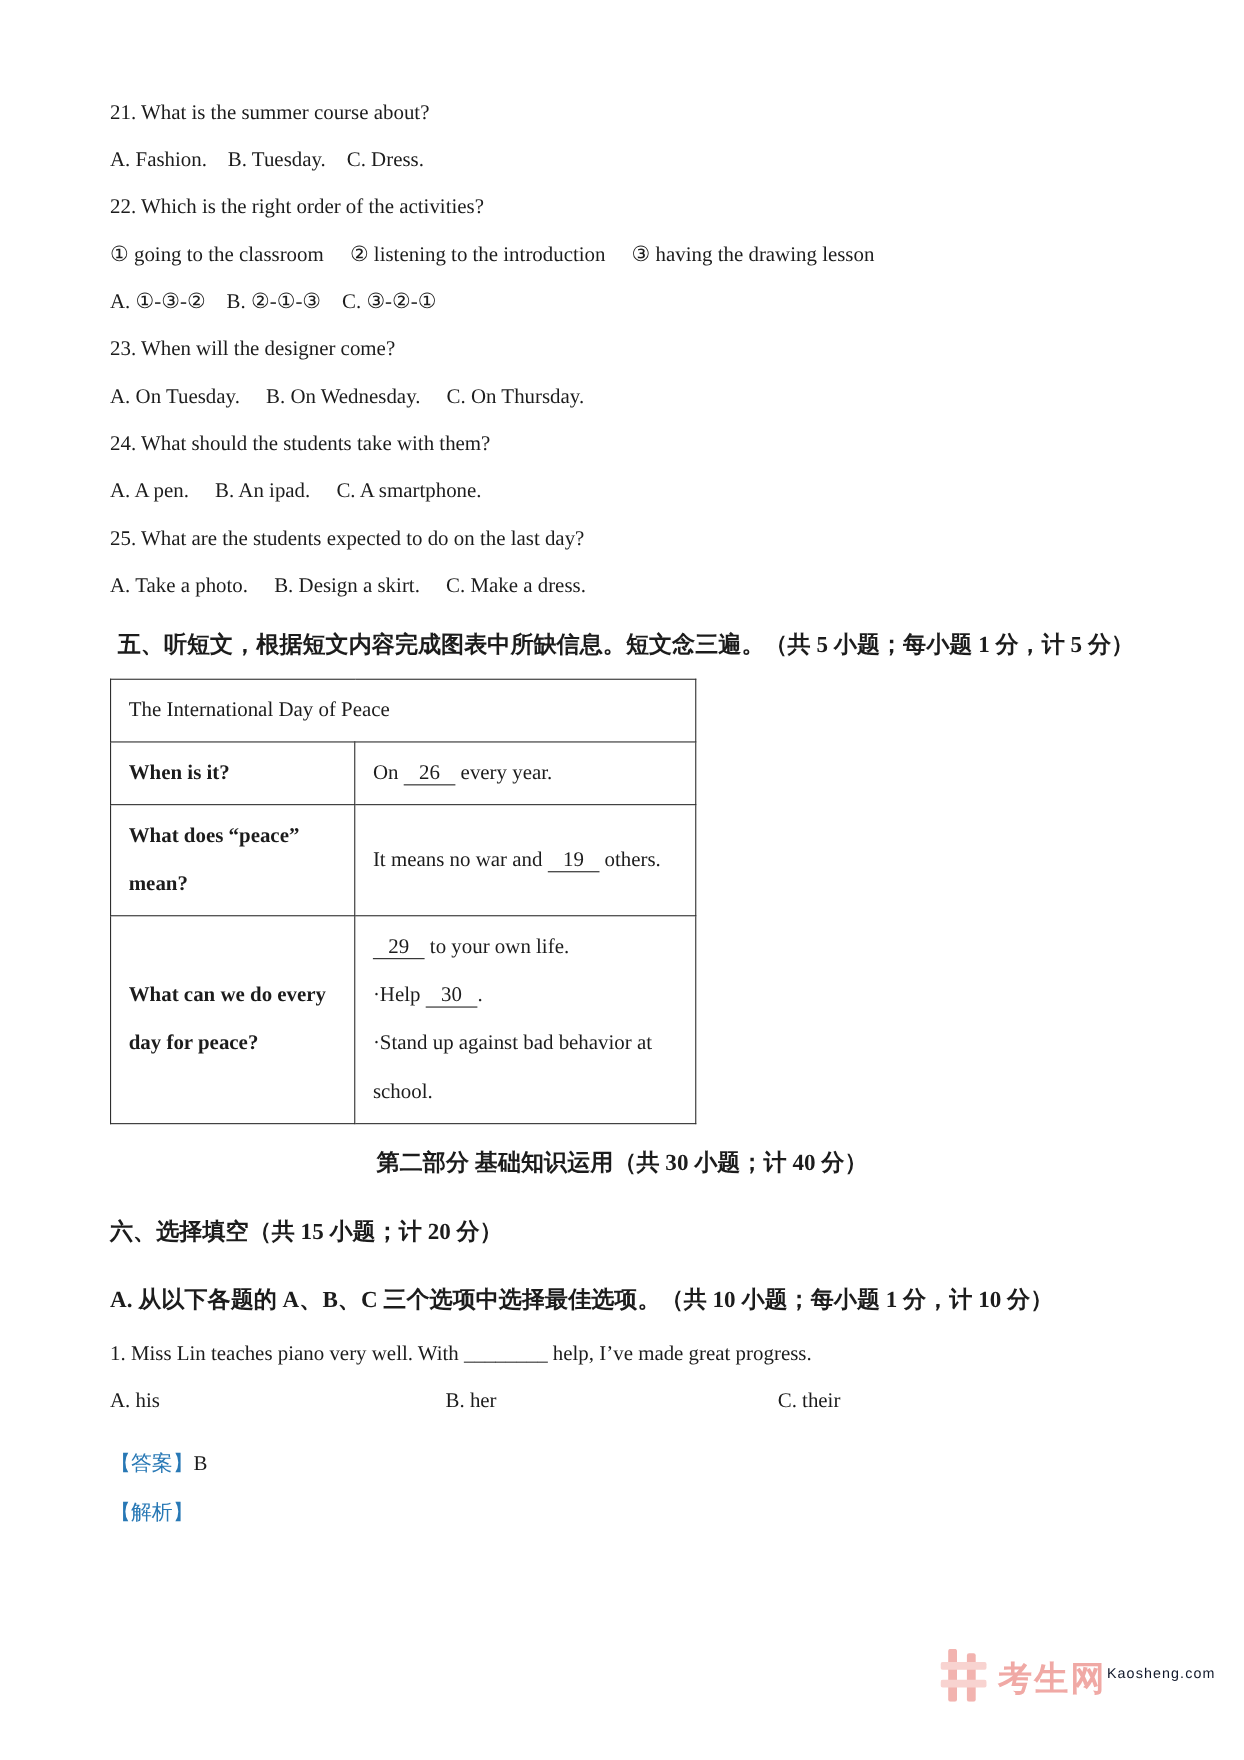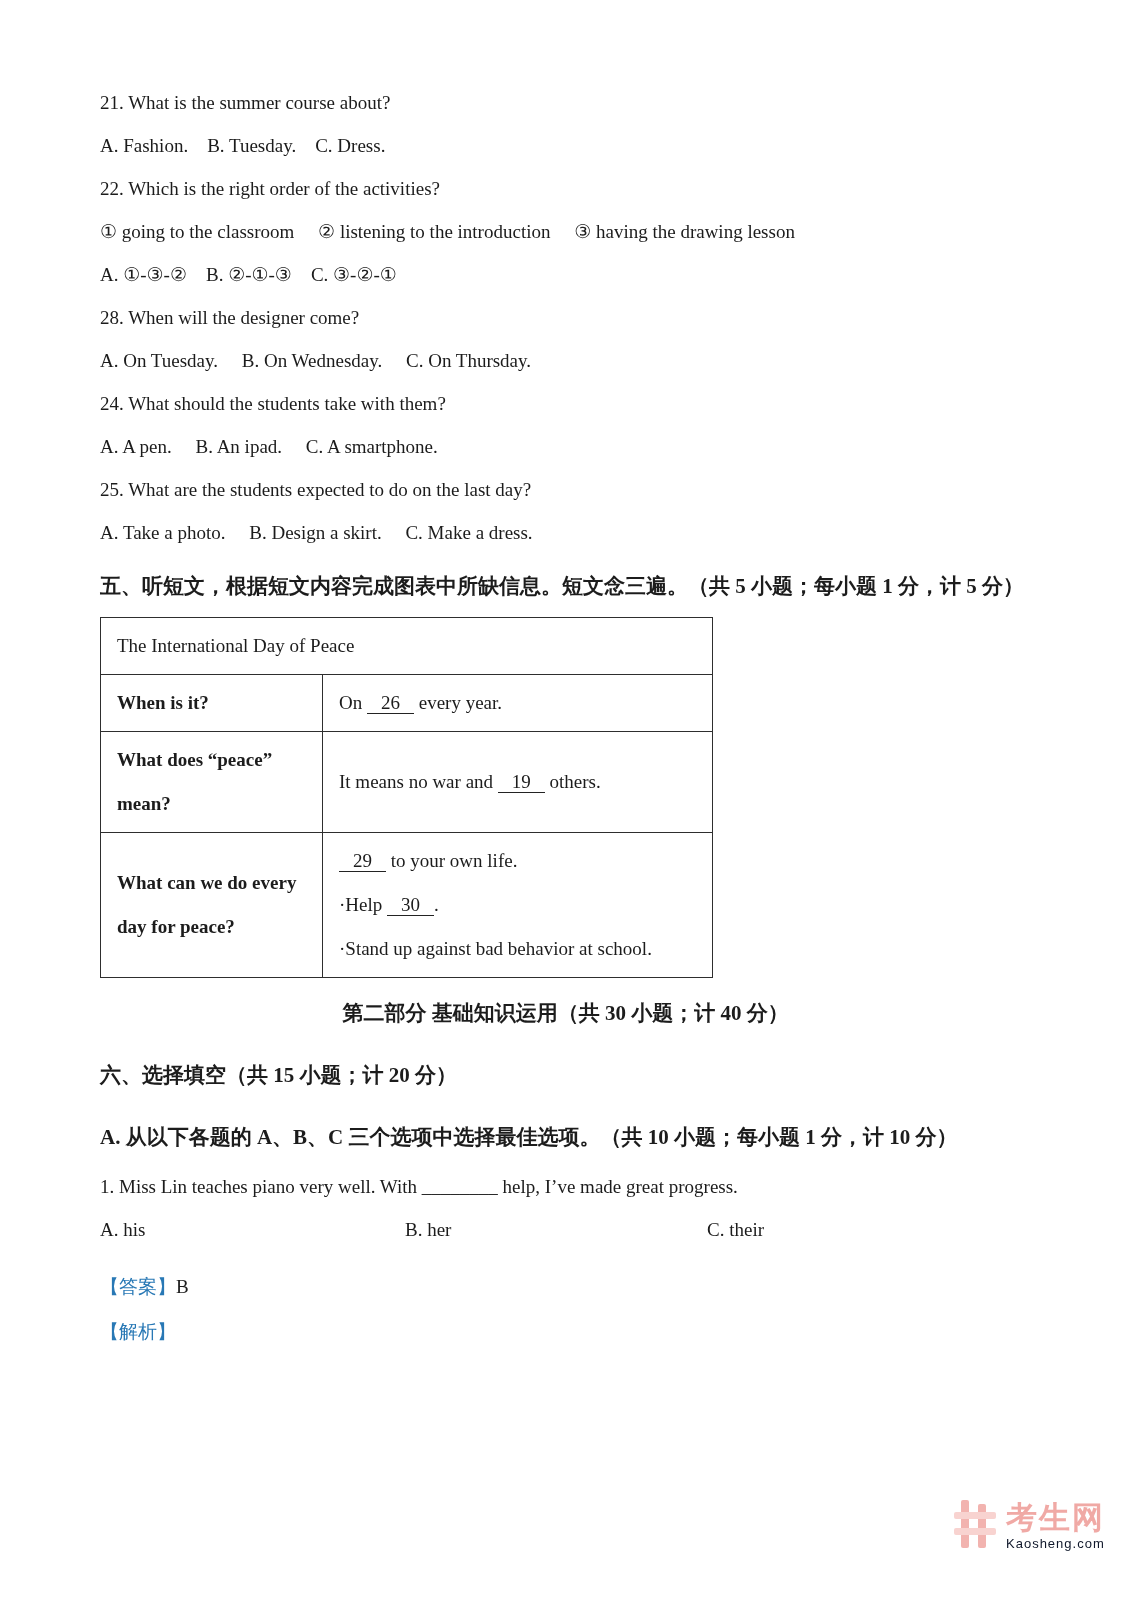--- a/index.html
+++ b/index.html
@@ -22,24 +22,24 @@
     margin-bottom: 21px;
     white-space: pre-wrap;
   }
   .hline {
     font-family: "Liberation Serif", "DejaVu Serif", serif;
     font-weight: bold;
     font-size: 21px;
     line-height: 42px;
     white-space: pre-wrap;
   }
-  .sec5 { max-width: 935px; margin-bottom: 10px; margin-top: 4px; }
+  .sec5 { max-width: 935px; margin-bottom: 10px; margin-top: 4px; text-align: right; }
   table.peace {
     border-collapse: collapse;
-    width: 613px;
+    width: 533px;
     margin: 2px 0 14px 0;
   }
   table.peace td {
     border: 1.5px solid #2e2e2e;
     font-size: 19px;
     line-height: 44px;
     padding: 6px 16px;
     vertical-align: middle;
     white-space: normal;
   }
@@ -65,37 +65,37 @@
   .ansline { font-size: 19px; line-height: 22px; margin-bottom: 23px; }
   .watermark {
     position: absolute;
     right: 26px;
     bottom: 48px;
     display: flex;
     align-items: center;
     gap: 10px;
     font-family: "Liberation Sans", "DejaVu Sans", sans-serif;
   }
-  .wm-text { display: flex; flex-direction: column; line-height: 1; }
+  .wm-text { display: flex; flex-direction: row; line-height: 1; }
   .wm-name { font-size: 31px; font-weight: bold; color: #f0a9a5; letter-spacing: 2px; }
   .wm-domain { font-size: 13px; color: #0f172a; margin-top: 4px; letter-spacing: 1px; }
 </style>
 </head>
 <body>
 
 <div class="page">
 
   <p class="line">21. What is the summer course about?</p>
   <p class="line">A. Fashion.    B. Tuesday.    C. Dress.</p>
 
   <p class="line">22. Which is the right order of the activities?</p>
   <p class="line">① going to the classroom     ② listening to the introduction     ③ having the drawing lesson</p>
   <p class="line">A. ①-③-②    B. ②-①-③    C. ③-②-①</p>
 
-  <p class="line">28. When will the designer come?</p>
+  <p class="line">23. When will the designer come?</p>
   <p class="line">A. On Tuesday.     B. On Wednesday.     C. On Thursday.</p>
 
   <p class="line">24. What should the students take with them?</p>
   <p class="line">A. A pen.     B. An ipad.     C. A smartphone.</p>
 
   <p class="line">25. What are the students expected to do on the last day?</p>
   <p class="line">A. Take a photo.     B. Design a skirt.     C. Make a dress.</p>
 
   <p class="hline sec5">五、听短文，根据短文内容完成图表中所缺信息。短文念三遍。（共 5 小题；每小题 1 分，计 5 分）</p>
 

